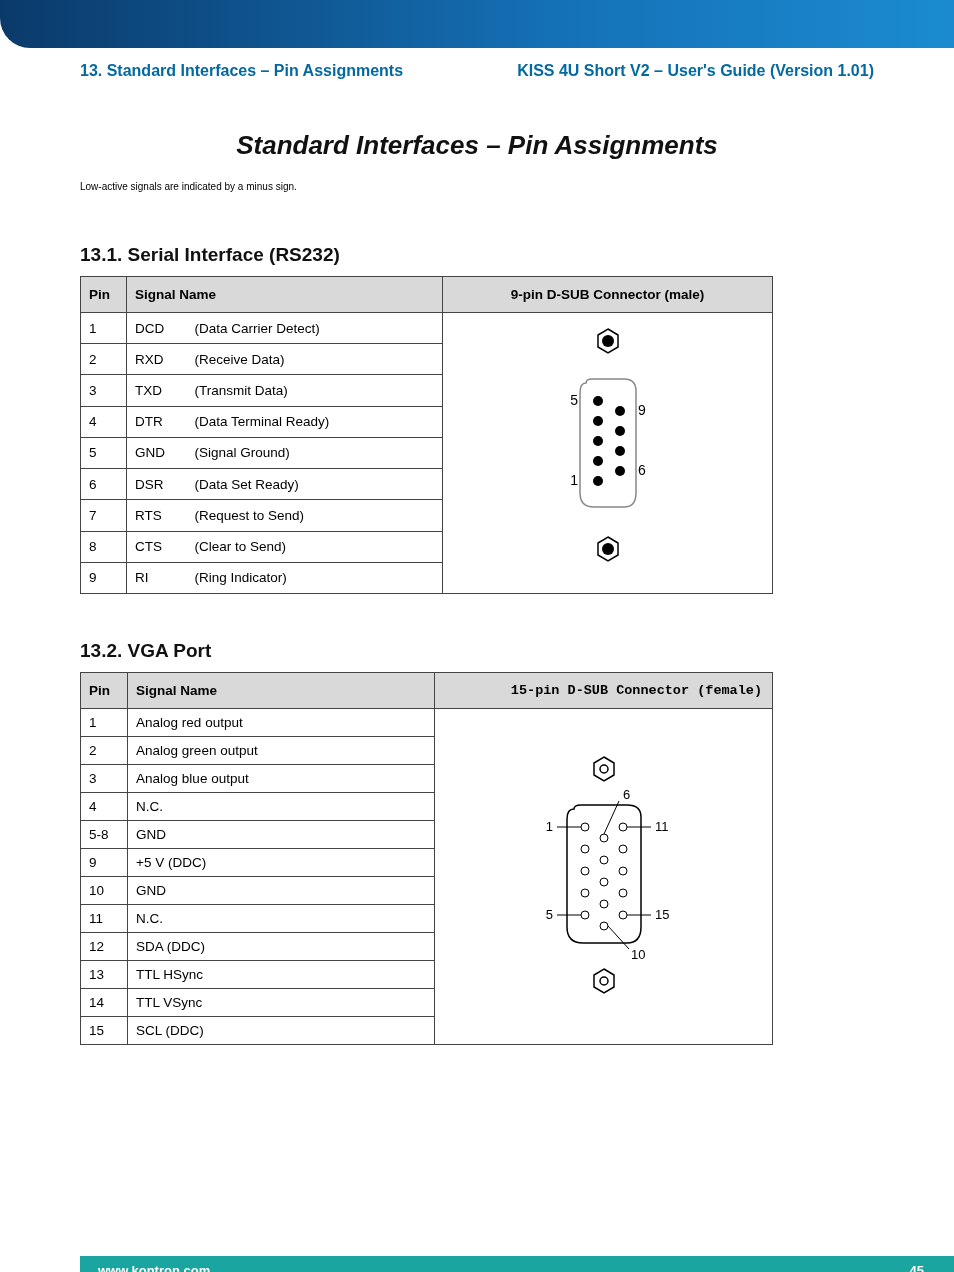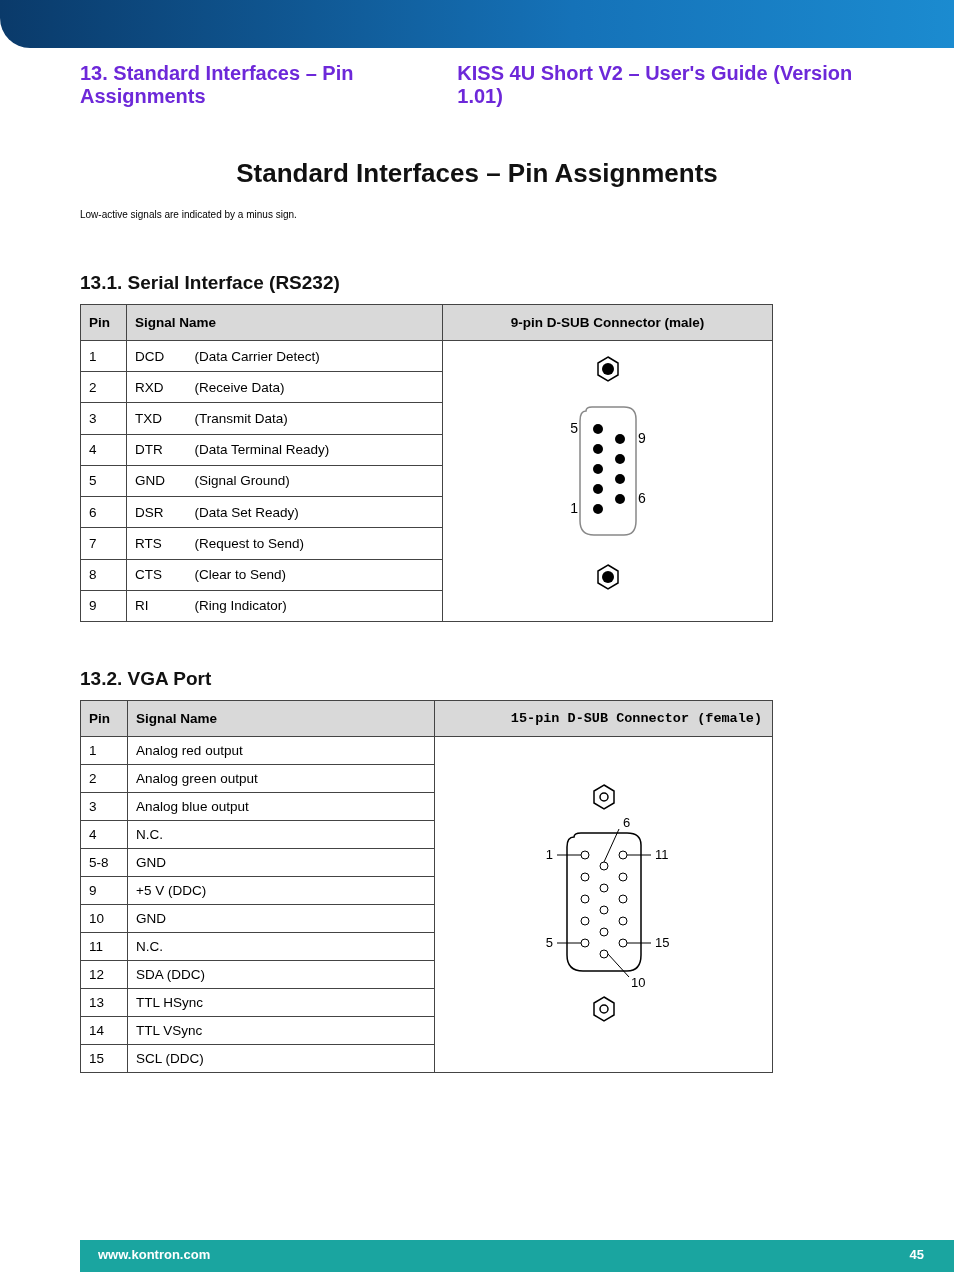--- a/index.html
+++ b/index.html
@@ -13,32 +13,34 @@
   .top-bar {
     height: 48px;
     background: linear-gradient(to right, #0a3a6a, #1572b8 60%, #1b8bd0);
     border-bottom-left-radius: 30px;
   }
   .content {
     padding: 14px 80px 0 80px;
   }
   .running-head {
     display: flex;
-    font-weight: 700;
-    font-size: 20px;
-    color: #6d28d9;
+    justify-content: space-between;
+    font-weight: 700;
+    font-size: 16px;
+    color: #0369a1;
     margin-bottom: 50px;
   }
   h1 {
     font-size: 26px;
     font-weight: 700;
     text-align: center;
     width: 560px;
     margin: 0 auto 20px auto;
     color: #111;
+    font-style: italic;
   }
   .intro {
     font-size: 10px;
     margin-bottom: 52px;
   }
   h2 {
     font-size: 19px;
     font-weight: 700;
     margin-bottom: 10px;
     color: #111;
@@ -69,21 +71,21 @@
     vertical-align: middle;
     padding: 10px;
   }
   .th-center { text-align: center; margin-top: 21px; }
   svg { display: block; margin: 0 auto; }
   .footer {
     position: absolute;
     left: 80px;
     right: 0;
     bottom: 0;
-    height: 32px;
+    height: 16px;
     background: #1aa5a0;
     color: #fff;
     font-weight: 700;
     font-size: 13px;
     padding: 7px 30px 0 18px;
     display: flex;
     justify-content: space-between;
   }
 </style>
 </head>

